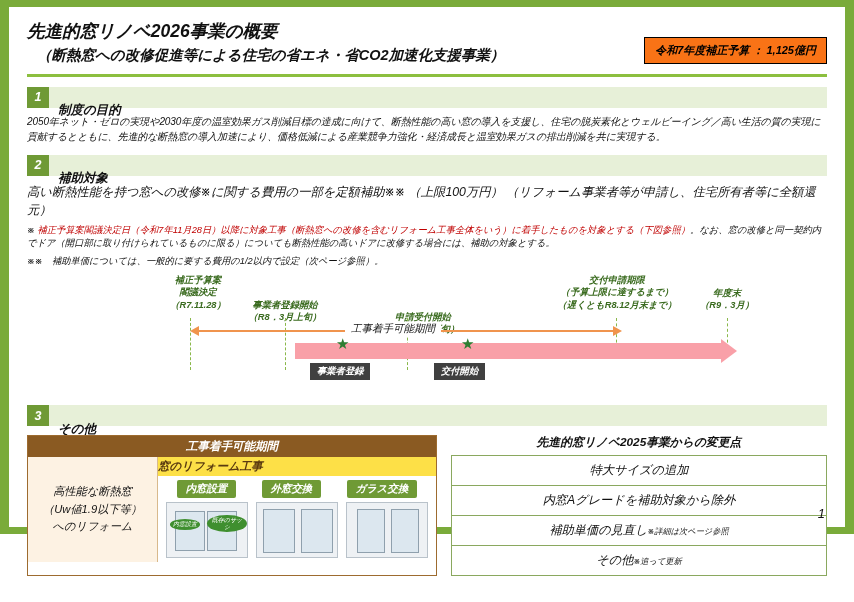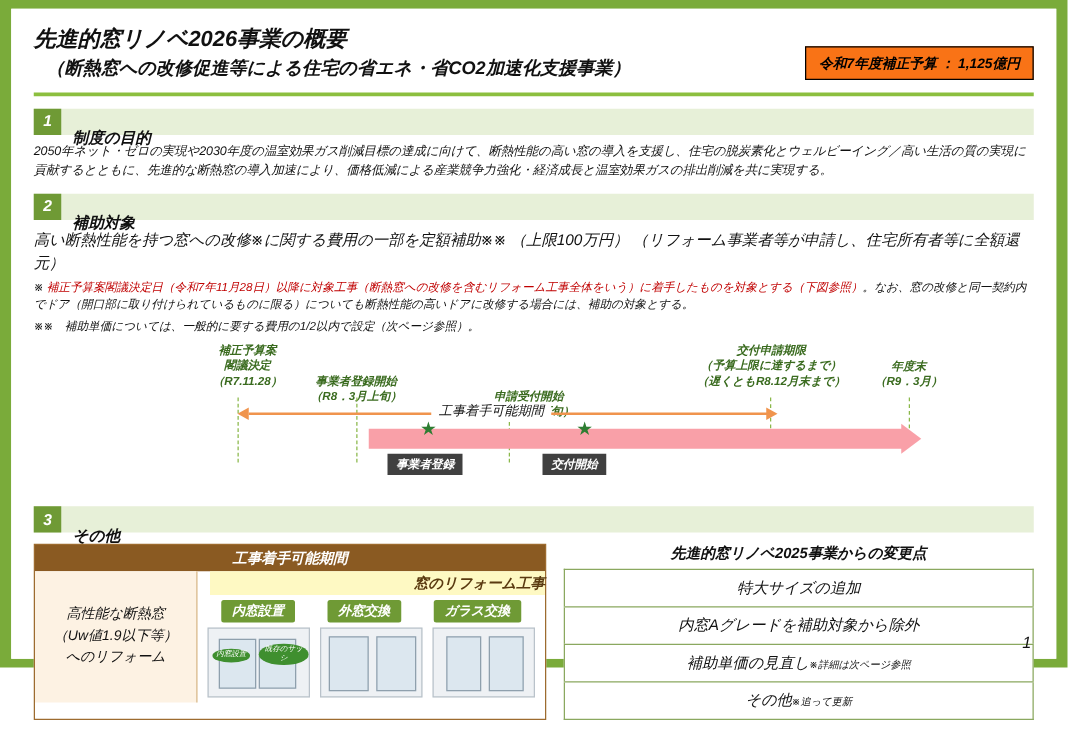--- a/index.html
+++ b/index.html
@@ -214,27 +214,26 @@
     border-right:1px solid #d8b98c;
     display:flex;align-items:center;justify-content:center;
     text-align:center;
     font-size:11.2px;
     line-height:1.55;
     color:#111;
     box-sizing:border-box;
   }
   .right-col{flex:1 1 auto;position:relative;}
   .reform-head{
-    background:#fef9c3;
+    background:#fde047;
     color:#5a3a10;
     font-size:11.5px;
     font-weight:bold;
-    text-align:right;
+    text-align:left;
     padding:2px 0;
-    margin-left:10px;
   }
   .chip-row{
     display:flex;
     justify-content:space-around;
     padding:4px 6px 0 6px;
   }
   .chip{
     background:#6f9a35;
     color:#fff;
     font-size:10.4px;

